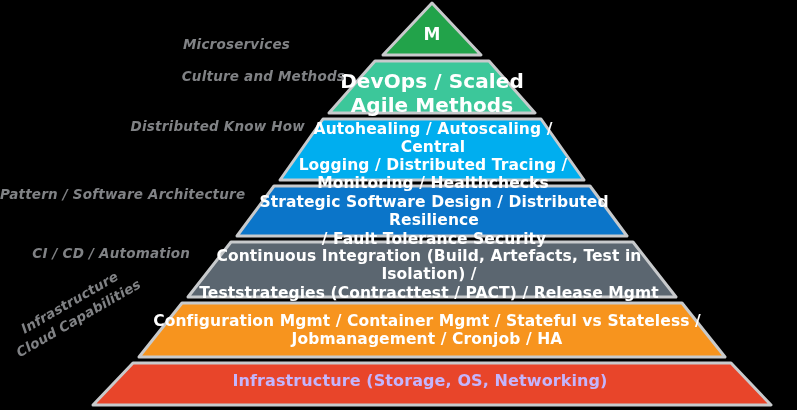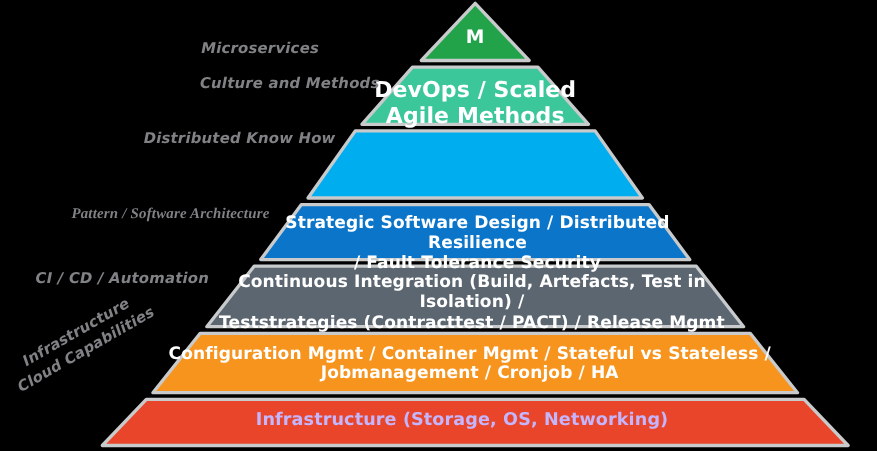--- a/index.html
+++ b/index.html
@@ -79,21 +79,21 @@
     font-style: italic;
     font-weight: 700;
     font-size: 13.5px;
     text-align: right;
     white-space: nowrap;
     letter-spacing: 0.2px;
   }
   .side-label.l1 { left: 120px; top: 16px;  width: 170px; margin-top: 20px; }
   .side-label.l2 { left: 30px;  top: 68px;  width: 315px; }
   .side-label.l3 { left: 20px;  top: 118px; width: 285px; }
-  .side-label.l4 { left: 0px;   top: 186px; width: 245px; font-family: Liberation Serif, serif; }
+  .side-label.l4 { left: 0px;   top: 186px; width: 245px; }
   .side-label.l5 { left: 0px;   top: 245px; width: 190px; }
 
   .side-label.l6 {
     left: -6px;
     top: 292px;
     width: 160px;
     text-align: center;
     transform: rotate(-30deg);
     transform-origin: 50% 50%;
     white-space: pre-line;
@@ -121,20 +121,23 @@
     <polygon points="182,303 682,303 725,357 139,357" fill="#f7941e" stroke="#c8cacc" stroke-width="3" stroke-linejoin="round"></polygon>
 
     <polygon points="133,363 731,363 771,405 93,405" fill="#e8452a" stroke="#c8cacc" stroke-width="3" stroke-linejoin="round"></polygon>
   </svg>
 
   <div class="tier-text t1" style="color: rgb(255, 255, 255);">M</div>
 
   <div class="tier-text t2" style="color: rgb(255, 255, 255);">DevOps / Scaled
 Agile Methods</div>
 
+  <div class="tier-text t3" style="color: rgb(255, 255, 255);">Autohealing / Autoscaling / Central
+Logging / Distributed Tracing /
+Monitoring / Healthchecks</div>
 
   <div class="tier-text t4" style="color: rgb(255, 255, 255);">Strategic Software Design / Distributed Resilience
 / Fault Tolerance Security</div>
 
   <div class="tier-text t5" style="color: rgb(255, 255, 255);">Continuous Integration (Build, Artefacts, Test in Isolation) /
 Teststrategies (Contracttest / PACT) /  Release Mgmt</div>
 
   <div class="tier-text t6" style="color: rgb(255, 255, 255);">Configuration Mgmt / Container Mgmt / Stateful vs Stateless /
 Jobmanagement / Cronjob  / HA</div>
 

